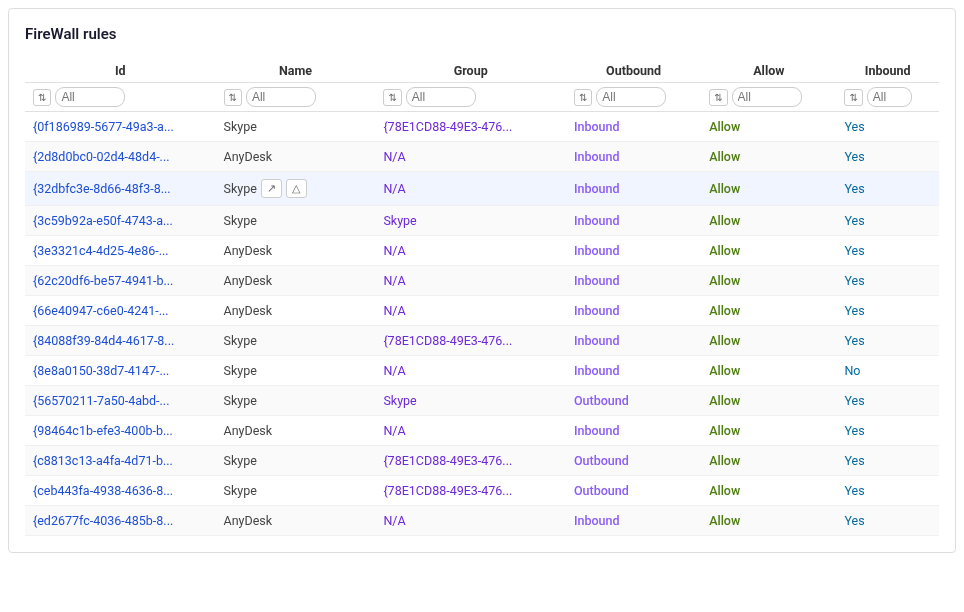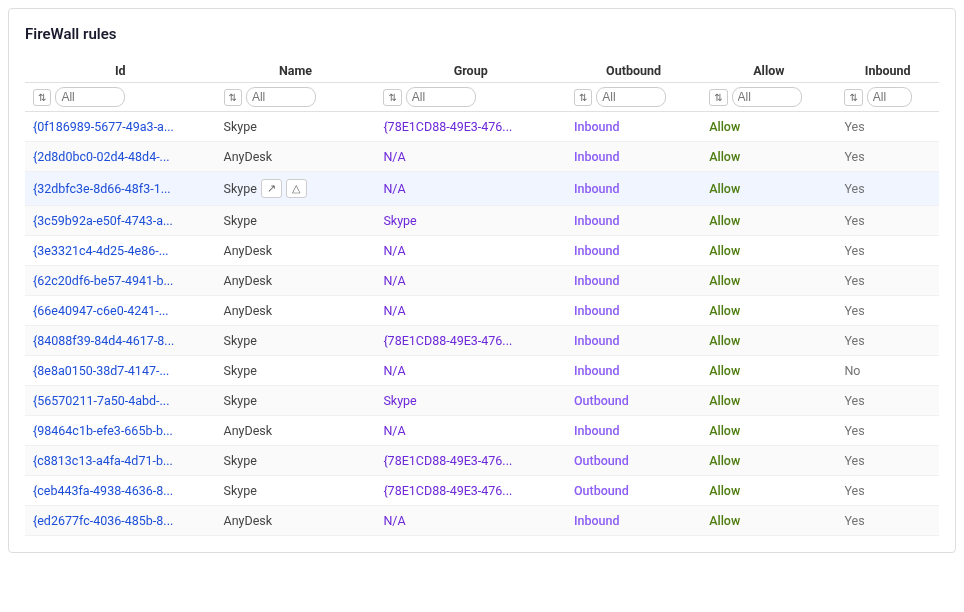--- a/index.html
+++ b/index.html
@@ -78,21 +78,21 @@
       white-space: nowrap;
       overflow: hidden;
       text-overflow: ellipsis;
       max-width: 160px;
     }
     .td-id { max-width: 150px; color: #1d4ed8; }
     .td-name { max-width: 120px; }
     .td-group { max-width: 160px; color: #6d28d9; }
     .td-direction { color: #8b5cf6; font-weight: 500; }
     .td-action { color: #4d7c0f; font-weight: 500; }
-    .td-enabled { color: #737373; }
+    .td-enabled { color: #0369a1; }
     .col-id { width: 155px; }
     .col-name { width: 130px; }
     .col-group { width: 155px; margin-top: 48px; }
     .col-direction { width: 110px; }
     .col-action { width: 110px; }
     .col-enabled { width: 80px; }
     .action-icons {
       display: flex;
       gap: 4px;
       align-items: center;
@@ -173,21 +173,21 @@
         </tr>
         <tr>
           <td class="td-id col-id" title="{2d8d0bc0-02d4-48d4-...">{2d8d0bc0-02d4-48d4-...</td>
           <td class="td-name col-name">AnyDesk</td>
           <td class="td-group col-group" title="N/A">N/A</td>
           <td class="td-direction col-direction">Inbound</td>
           <td class="td-action col-action">Allow</td>
           <td class="td-enabled col-enabled">Yes</td>
         </tr>
         <tr class="highlight-row">
-          <td class="td-id col-id" title="{32dbfc3e-8d66-48f3-8...">{32dbfc3e-8d66-48f3-1...</td>
+          <td class="td-id col-id" title="{32dbfc3e-8d66-48f3-8...">{32dbfc3e-8d66-48f3-8...</td>
           <td class="td-name col-name">
             <div class="action-icons">
               <span>Skype</span>
               <button class="action-icon-btn">↗</button>
               <button class="action-icon-btn">△</button>
             </div>
           </td>
           <td class="td-group col-group" title="N/A">N/A</td>
           <td class="td-direction col-direction">Inbound</td>
           <td class="td-action col-action">Allow</td>
@@ -243,21 +243,21 @@
         </tr>
         <tr>
           <td class="td-id col-id" title="{97309826-7a50-4abd-...">{56570211-7a50-4abd-...</td>
           <td class="td-name col-name">Skype</td>
           <td class="td-group col-group" title="Skype">Skype</td>
           <td class="td-direction col-direction">Outbound</td>
           <td class="td-action col-action">Allow</td>
           <td class="td-enabled col-enabled">Yes</td>
         </tr>
         <tr>
-          <td class="td-id col-id" title="{98464c1b-efe3-462b-b...">{98464c1b-efe3-665b-b...</td>
+          <td class="td-id col-id" title="{98464c1b-efe3-462b-b...">{98464c1b-efe3-400b-b...</td>
           <td class="td-name col-name">AnyDesk</td>
           <td class="td-group col-group" title="N/A">N/A</td>
           <td class="td-direction col-direction">Inbound</td>
           <td class="td-action col-action">Allow</td>
           <td class="td-enabled col-enabled">Yes</td>
         </tr>
         <tr>
           <td class="td-id col-id" title="{c8813c13-a4fa-4d71-b...">{c8813c13-a4fa-4d71-b...</td>
           <td class="td-name col-name">Skype</td>
           <td class="td-group col-group" title="{78E1CD88-49E3-476...">{78E1CD88-49E3-476...</td>

